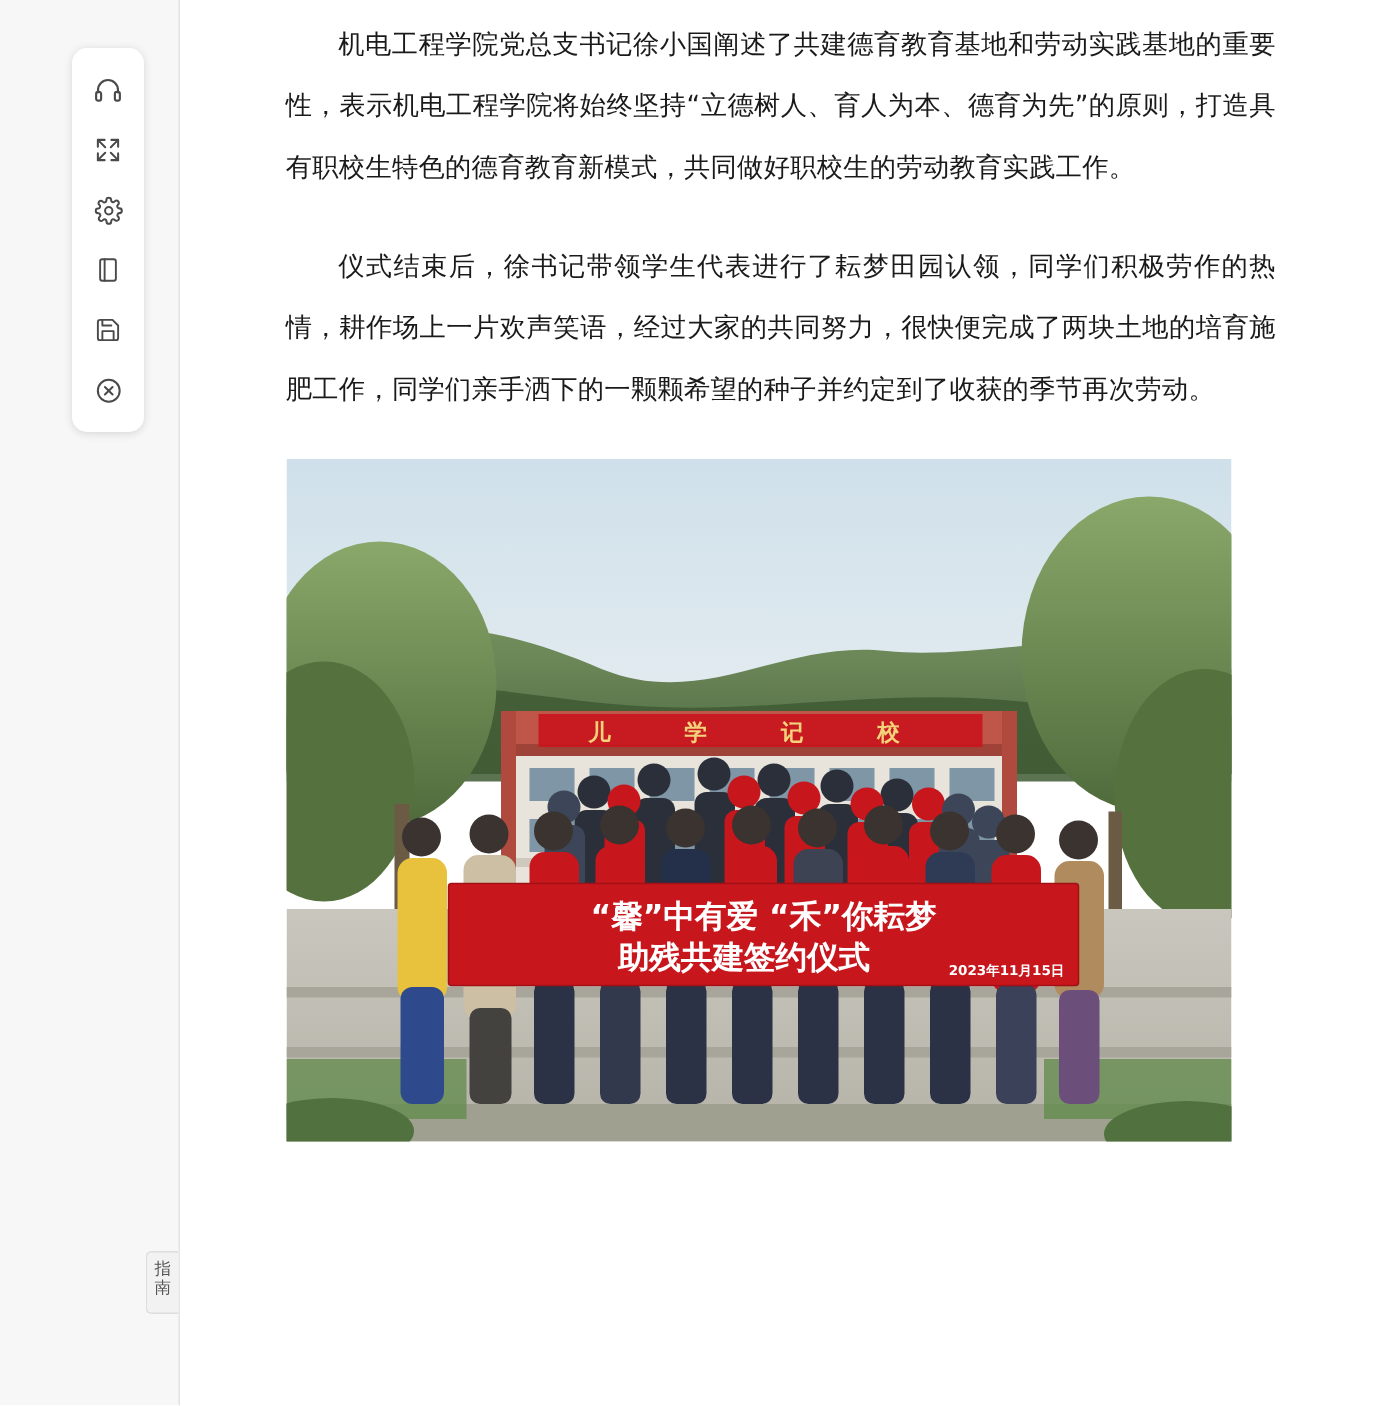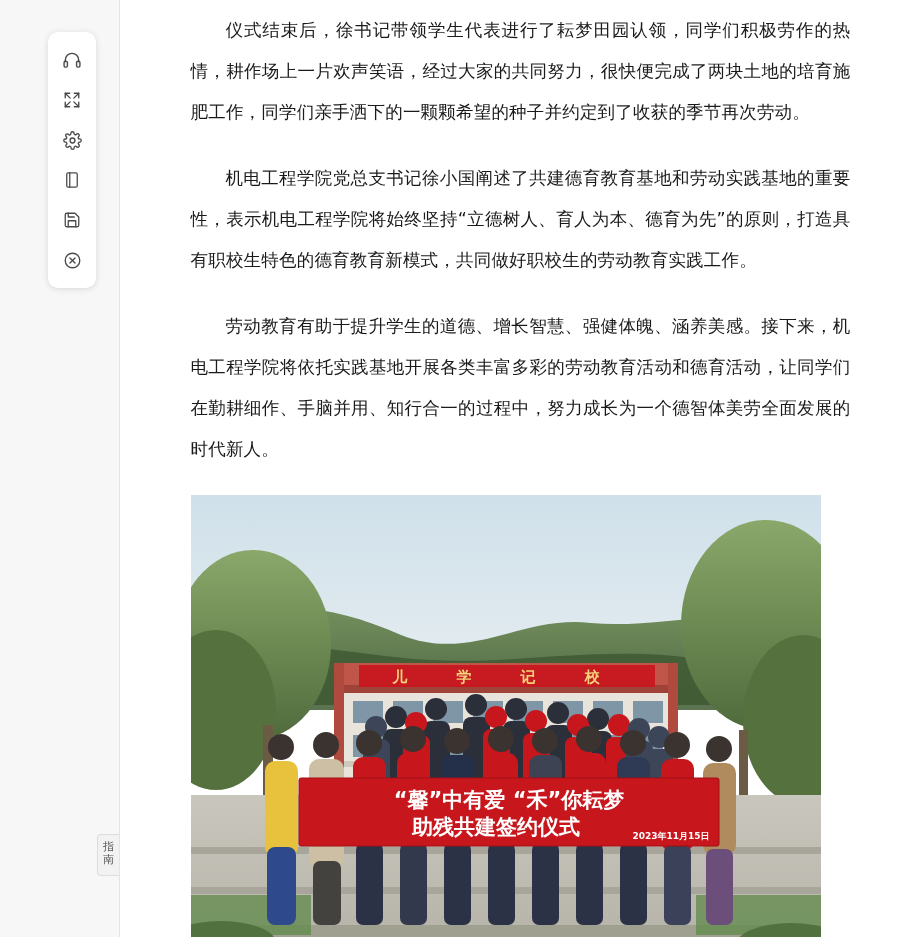--- a/index.html
+++ b/index.html
@@ -178,23 +178,22 @@
   <div id="guide-tab">
     <span>指</span>
     <span>南</span>
   </div>
 
 </div>
 
 <div id="doc-area">
   <div id="doc-inner">
 
+    <p class="para">机电工程学院党总支书记徐小国阐述了共建德育教育基地和劳动实践基地的重要性，表示机电工程学院将始终坚持“立德树人、育人为本、德育为先”的原则，打造具有职校生特色的德育教育新模式，共同做好职校生的劳动教育实践工作。</p>
     <p class="para">仪式结束后，徐书记带领学生代表进行了耘梦田园认领，同学们积极劳作的热情，耕作场上一片欢声笑语，经过大家的共同努力，很快便完成了两块土地的培育施肥工作，同学们亲手洒下的一颗颗希望的种子并约定到了收获的季节再次劳动。</p>
-    <p class="para">机电工程学院党总支书记徐小国阐述了共建德育教育基地和劳动实践基地的重要性，表示机电工程学院将始终坚持“立德树人、育人为本、德育为先”的原则，打造具有职校生特色的德育教育新模式，共同做好职校生的劳动教育实践工作。</p>
-    <p class="para">劳动教育有助于提升学生的道德、增长智慧、强健体魄、涵养美感。接下来，机电工程学院将依托实践基地开展各类丰富多彩的劳动教育活动和德育活动，让同学们在勤耕细作、手脑并用、知行合一的过程中，努力成长为一个德智体美劳全面发展的时代新人。</p>
 
     <div id="photo-wrap">
       <svg id="photo" viewBox="0 0 630 455" preserveAspectRatio="none">
         <defs>
           <linearGradient id="sky" x1="0" y1="0" x2="0" y2="1">
             <stop offset="0%" stop-color="#cfe0ea"></stop>
             <stop offset="100%" stop-color="#e7eef1"></stop>
           </linearGradient>
           <linearGradient id="hill" x1="0" y1="0" x2="0" y2="1">
             <stop offset="0%" stop-color="#6e8a55"></stop>

